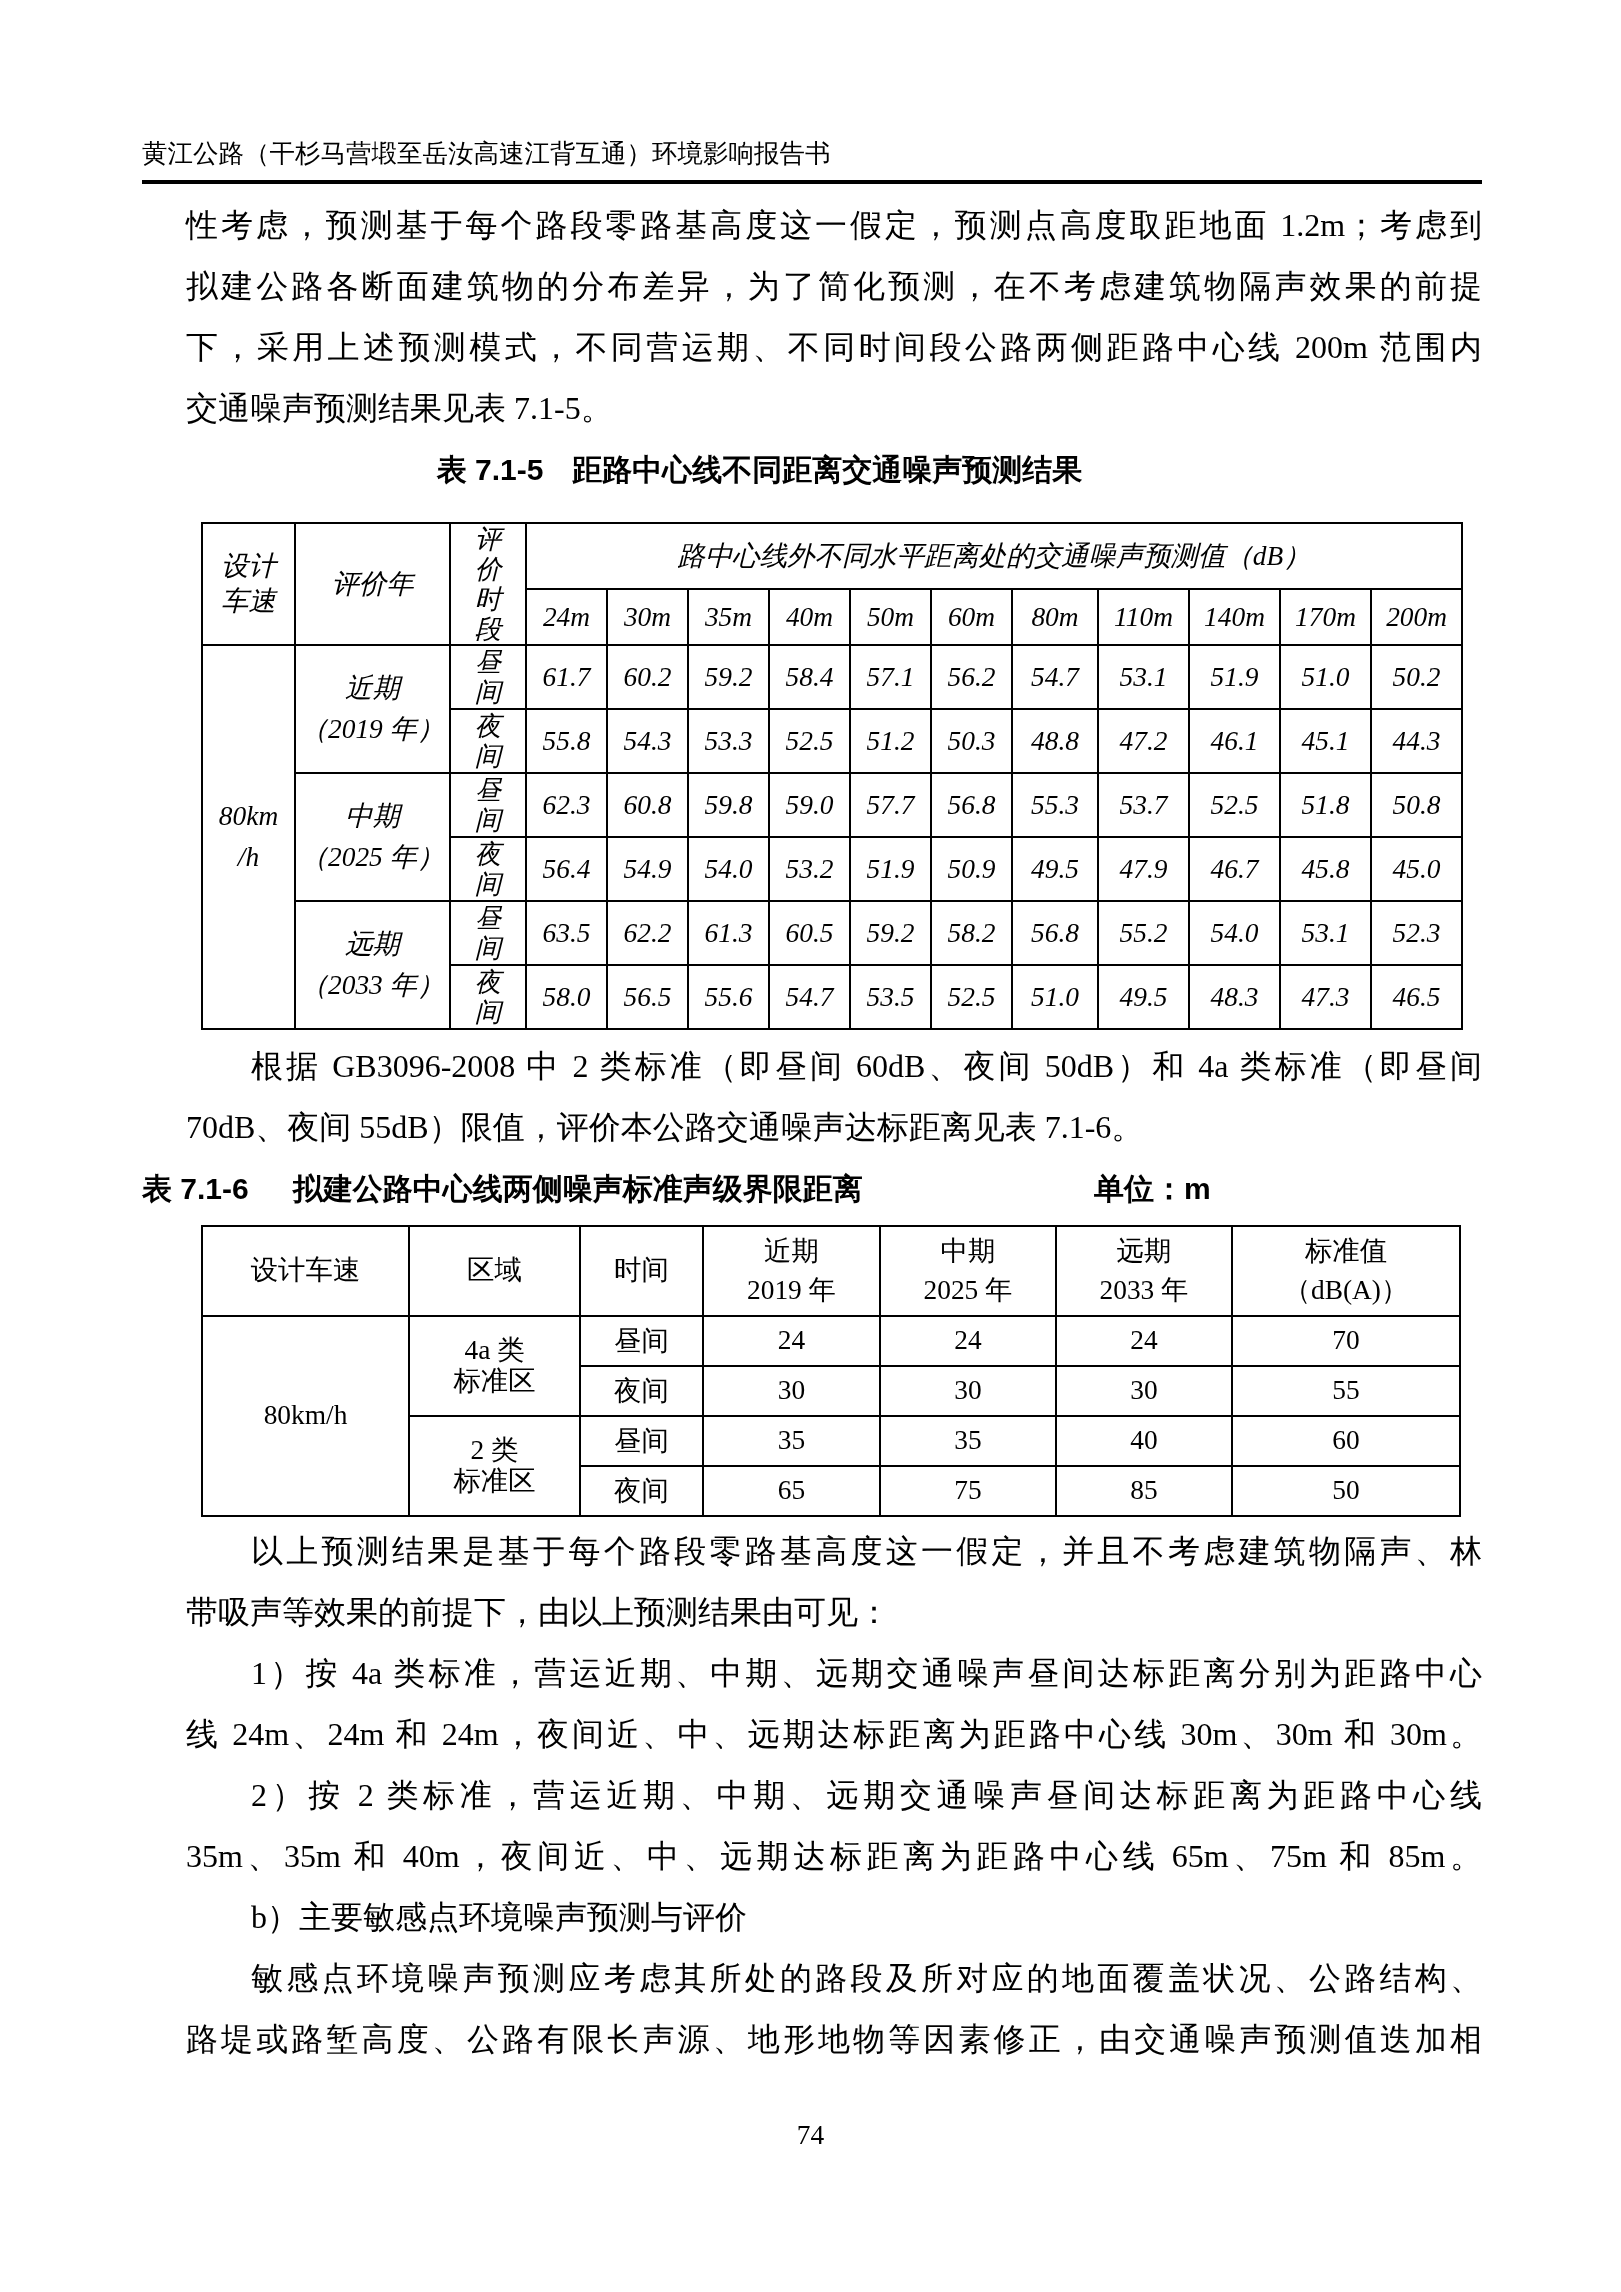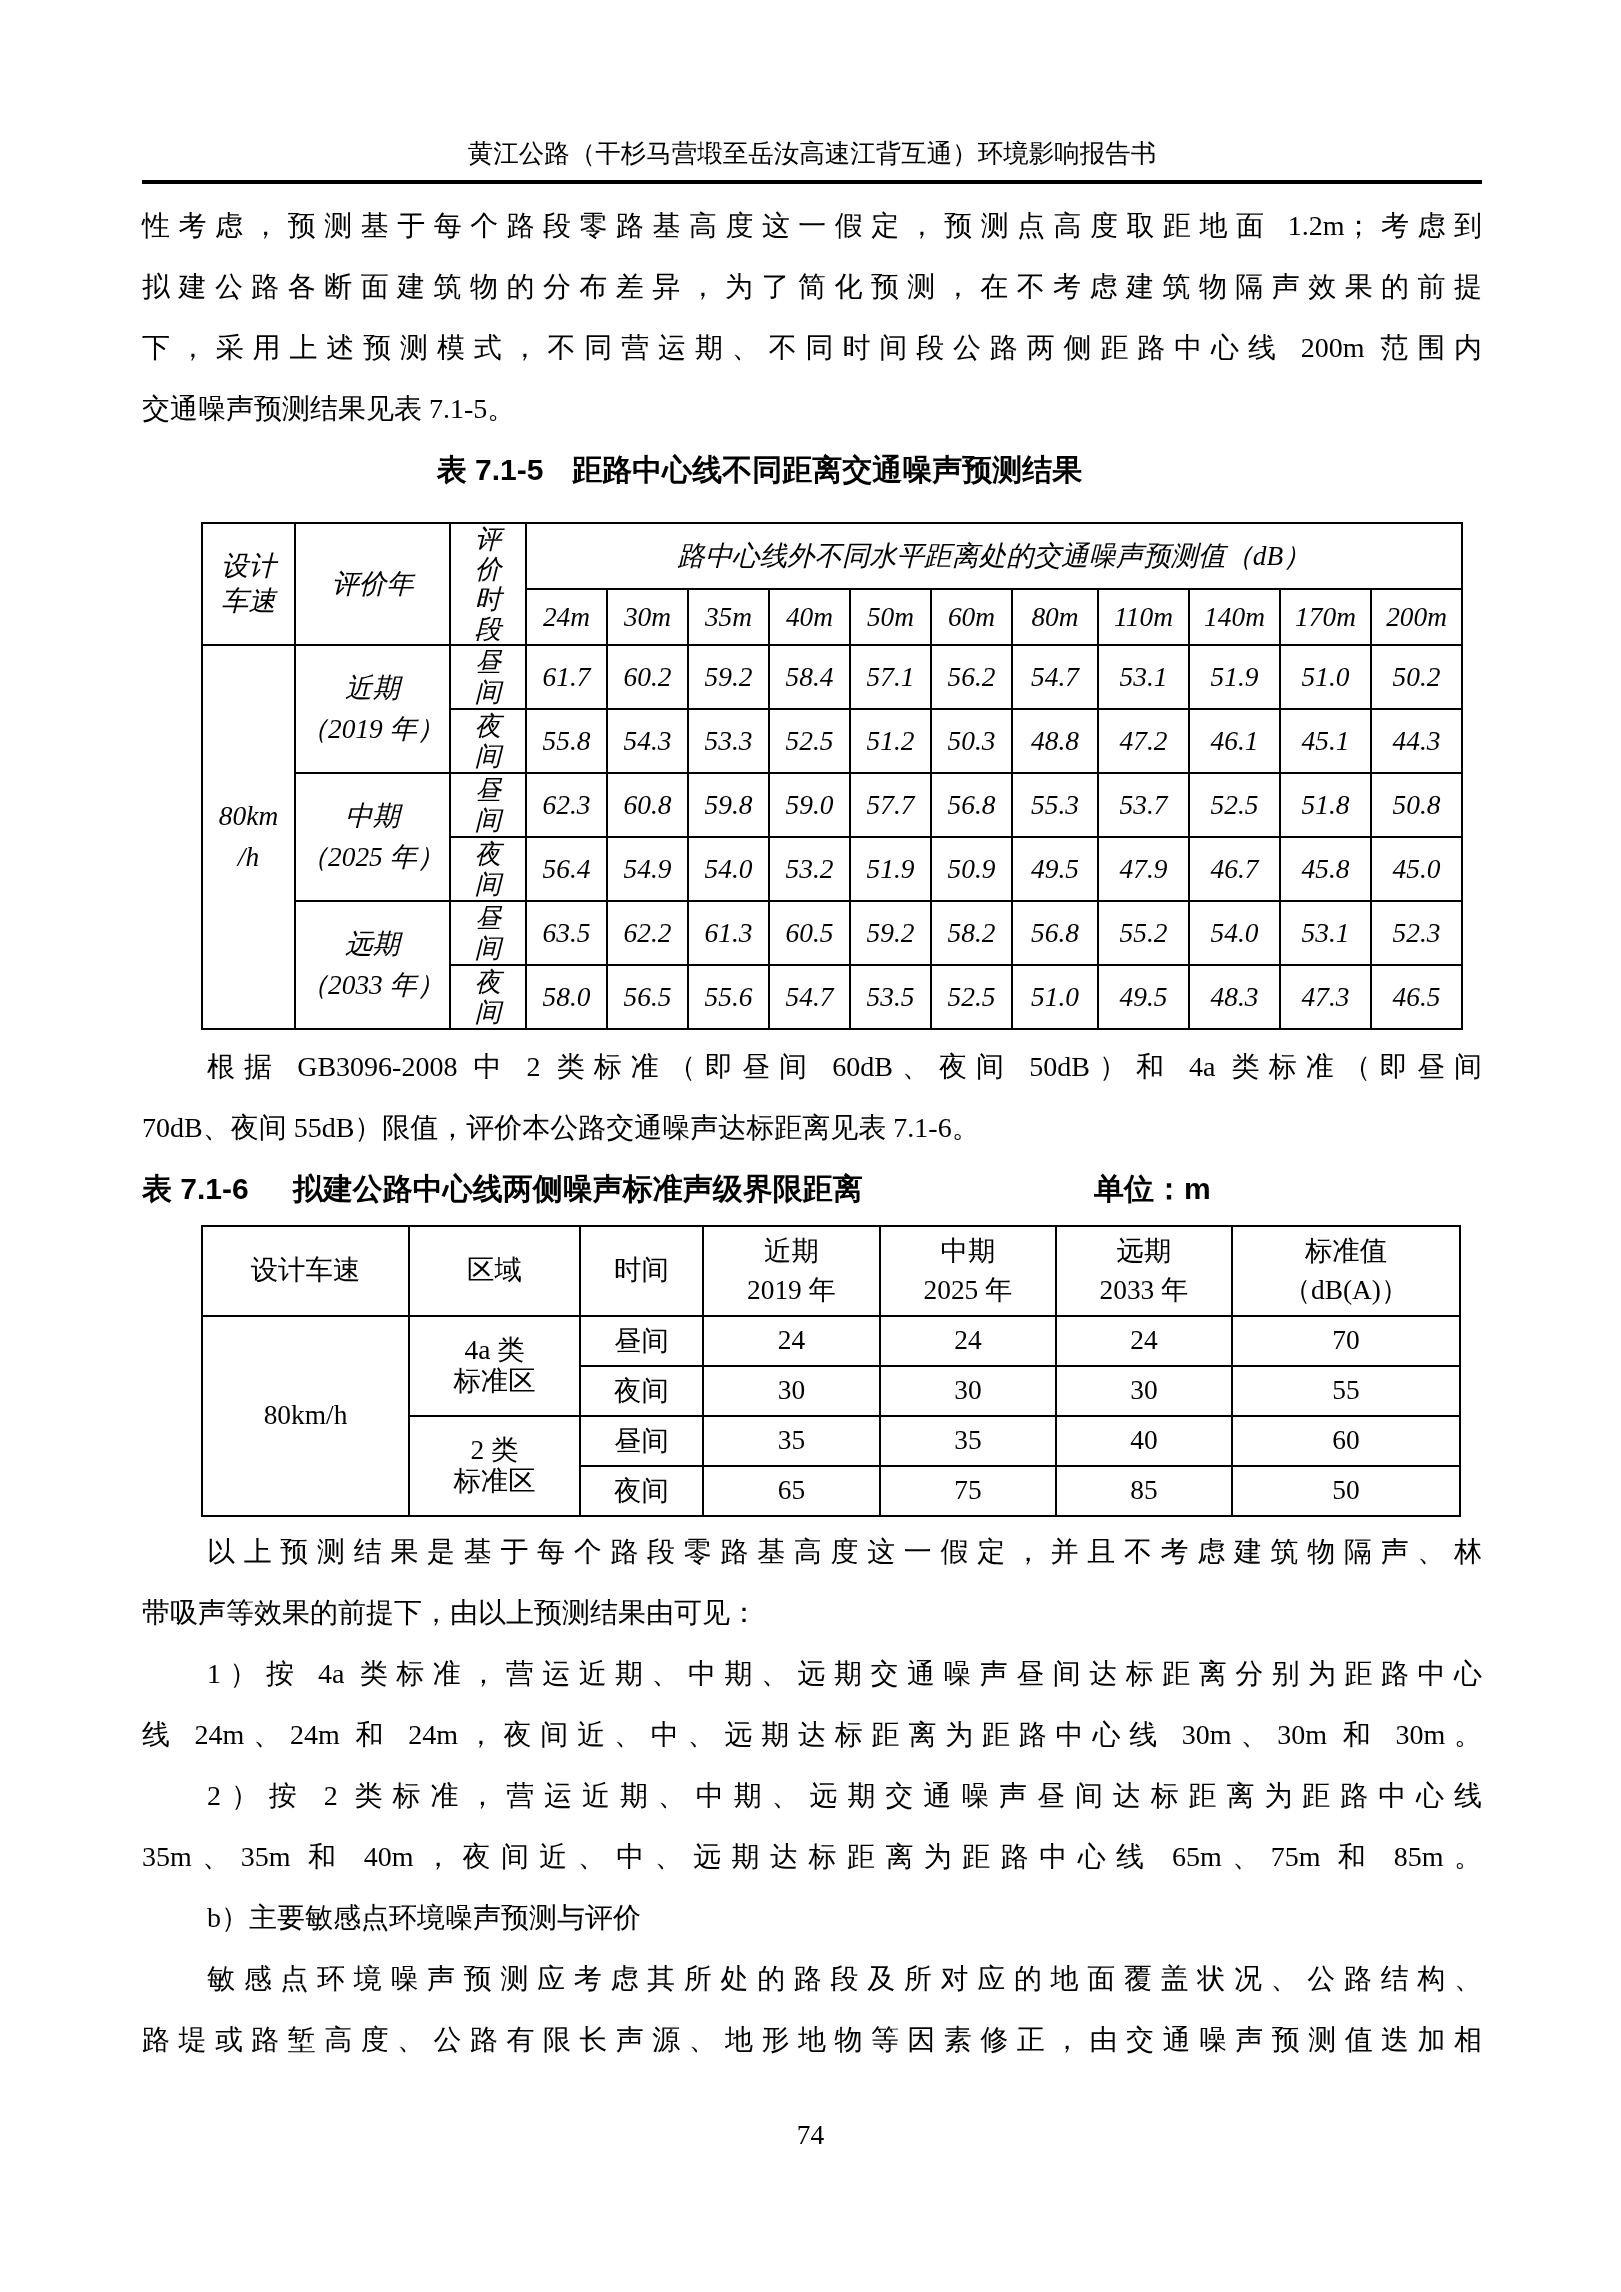--- a/index.html
+++ b/index.html
@@ -4,28 +4,28 @@
 <style>
   * { margin:0; padding:0; box-sizing:border-box; }
   html,body { background:#ffffff; }
   .page {
     position:relative; width:1621px; height:2293px; background:#ffffff;
     color:#000; font-family:"Liberation Serif","DejaVu Serif",serif;
     overflow:hidden;
   }
   .content { position:absolute; left:142px; top:0; width:1340px; }
 
-  .doc-header { padding-top:137px; text-align:center; font-size:25.5px; line-height:33px; }
+  .doc-header { padding-top:137px; text-align:left; font-size:25.5px; line-height:33px; }
   .header-rule { height:3.9px; background:#000; margin-top:9.8px; }
 
   .para { margin:0; }
   #para-top { margin-top:11.8px; }
   #para-mid { margin-top:5.9px; }
   #para-bottom { margin-top:3.9px; }
-  .line { font-size:28px; line-height:61px; text-align:left; }
+  .line { font-size:32px; line-height:61px; text-align:left;margin-left:44px; }
   .line.fill { text-align:justify; text-align-last:justify; }
   .line.indent { text-indent:65px; }
 
   .table-title {
     font-family:"Liberation Sans","DejaVu Sans",sans-serif;
     font-weight:bold; font-size:30px; line-height:61px;
   }
   .title-inner1 { width:1235px; text-align:center; }
   .title2-wrap { position:relative; }
   .title-inner2 { width:1137px; text-align:left; }

